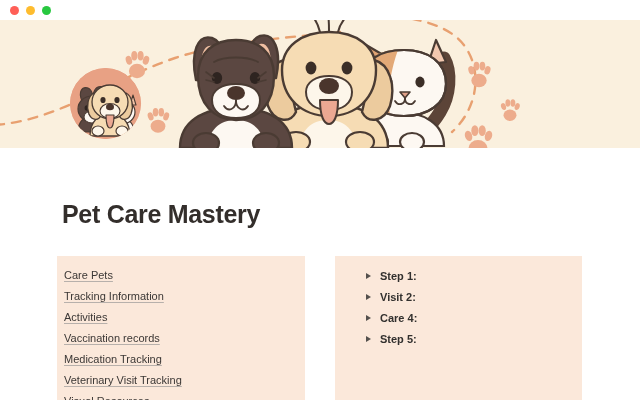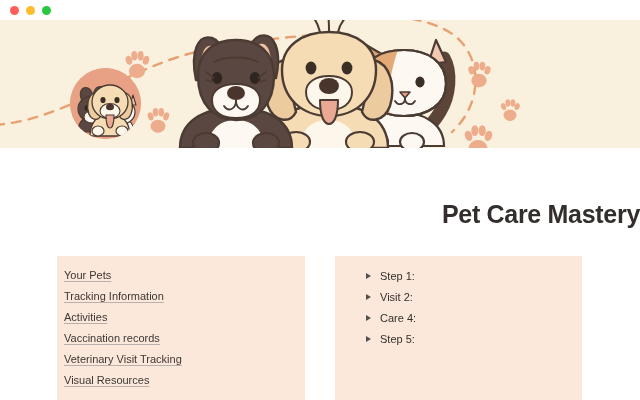--- a/index.html
+++ b/index.html
@@ -31,21 +31,21 @@
     position:absolute; left:70px; top:68px;
     width:71px; height:71px; border-radius:50%;
     background:#e8a184; overflow:hidden; z-index:5;
   }
   #page-icon-badge svg { width:71px; height:71px; display:block; }
 
   
   #page-body { position:relative; padding:0 0 0 0; }
   #page-title {
     font-size:25px; font-weight:bold; color:#332e2b;
-    letter-spacing:-0.3px; margin:52px 0 0 62px;text-align:right;
+    letter-spacing:-0.3px; margin:52px 0 0 62px;
   }
 
   #columns {
     display:flex; margin-top:27px; padding-left:57px; gap:30px;
   }
   #nav-panel {
     width:248px; background:#fbe8da; padding:9px 0 9px 7px;
     min-height:146px;
   }
   .nav-link {
@@ -58,21 +58,21 @@
   #howto-panel {
     width:247px; background:#fbe8da; padding:9px 0 9px 9px;
     min-height:146px;
   }
   #howto-header { display:flex; align-items:center; gap:8px; height:21px; }
   #howto-title { font-size:11px; color:#32302e; }
   .book-icon { width:12px; height:13px; flex:0 0 12px; display:block; }
 
   .step-row {
     display:flex; align-items:center; gap:9px;
-    height:21px; padding-left:22px; cursor:pointer;
+    height:21px; padding-left:22px; cursor:pointer;font-weight:bold;
   }
   .step-arrow {
     width:0; height:0; flex:0 0 auto;
     border-left:5px solid #54504d;
     border-top:3.5px solid transparent;
     border-bottom:3.5px solid transparent;
   }
   .step-label { font-size:11px; color:#32302e; }
 </style>
 </head>
@@ -262,24 +262,25 @@
   </svg>
 </div>
 
 <div id="page-body">
 
   <h1 id="page-title">Pet Care Mastery</h1>
 
   <div id="columns">
 
     <div id="nav-panel">
-      <div class="nav-row"><a class="nav-link">Your Pets</a></div>
+      <div class="nav-row"><a class="nav-link">Care Pets</a></div>
       <div class="nav-row"><a class="nav-link">Tracking Information</a></div>
       <div class="nav-row"><a class="nav-link">Activities</a></div>
       <div class="nav-row"><a class="nav-link">Vaccination records</a></div>
+      <div class="nav-row"><a class="nav-link">Medication Tracking</a></div>
       <div class="nav-row"><a class="nav-link">Veterinary Visit Tracking</a></div>
       <div class="nav-row"><a class="nav-link">Visual Resources</a></div>
     </div>
 
     <div id="howto-panel">
 
       <div class="step-row">
         <span class="step-arrow"></span>
         <span class="step-label">Step 1:</span>
       </div>

